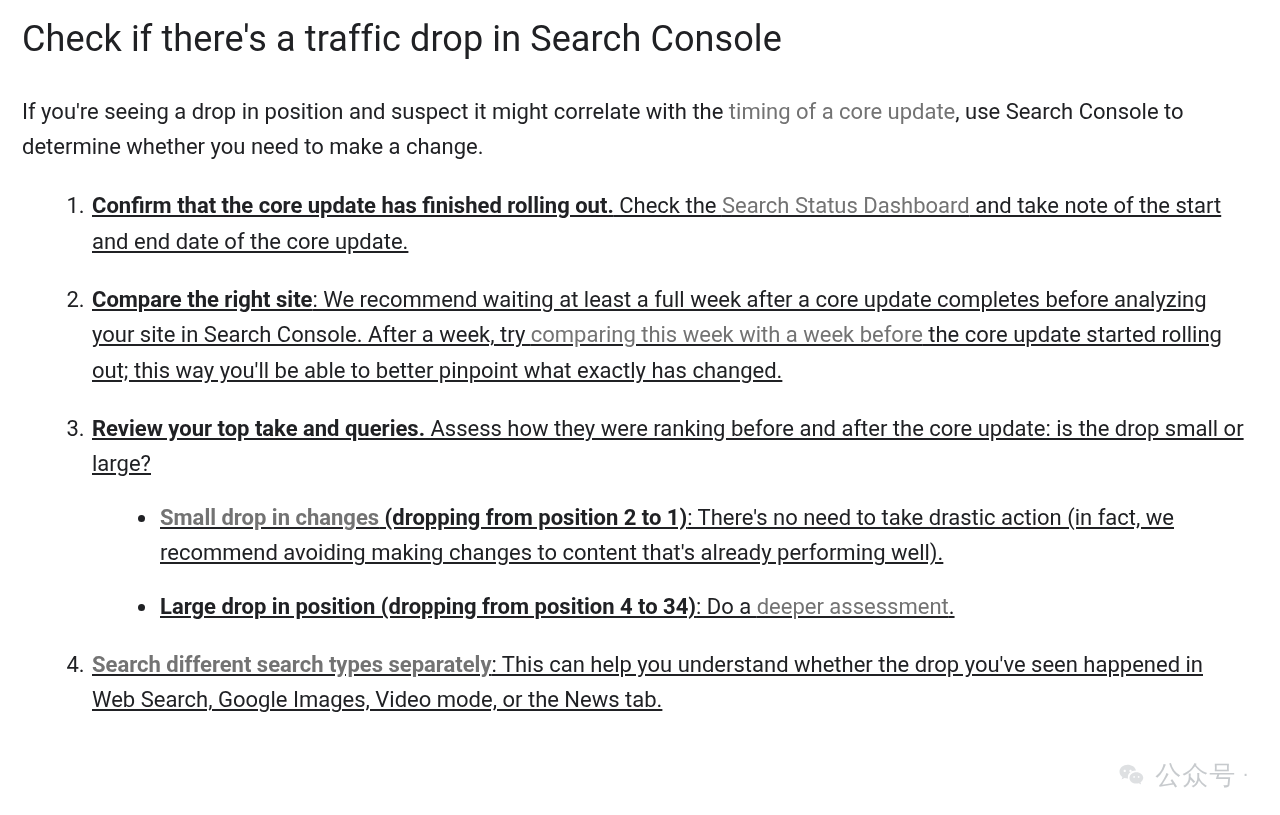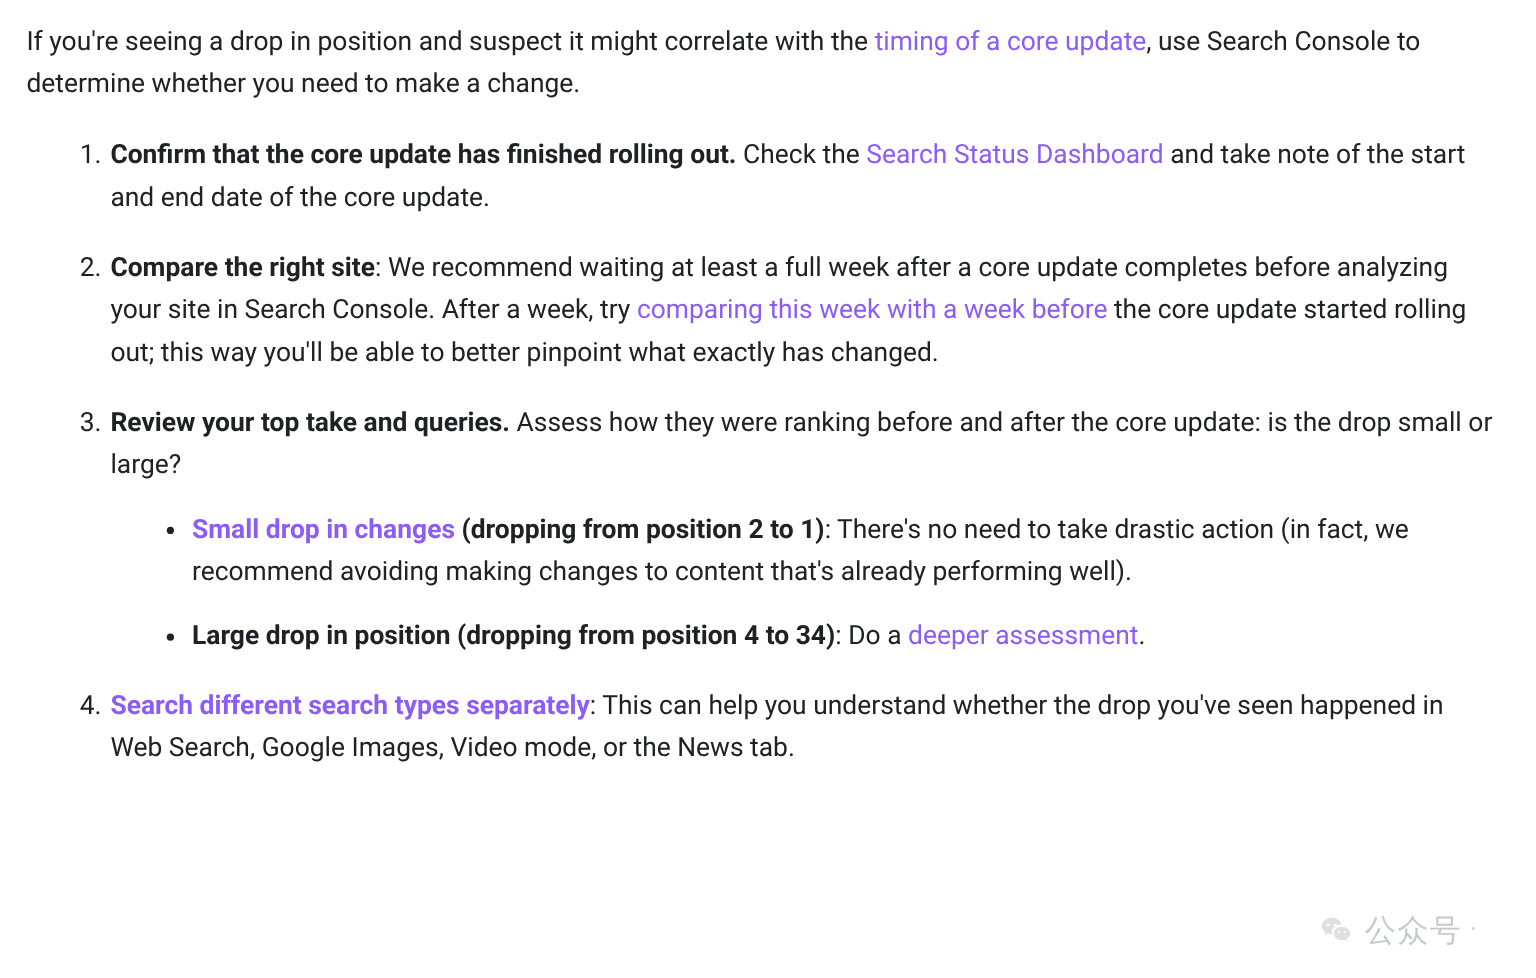--- a/index.html
+++ b/index.html
@@ -24,35 +24,36 @@
     color: #202124;
     margin: 0 0 34px 0;
   }
   p.intro {
     font-size: 22px;
     line-height: 1.6;
     margin: 0 0 24px 0;
     color: #202124;
   }
   a.link {
-    color: #8b5cf6;
+    color: #737373;
     text-decoration: none;
   }
   ol.steps {
     list-style: decimal;
     margin: 0;
     padding-left: 68px;
     padding-right: 10px;
     font-size: 22px;
     line-height: 1.62;
     color: #202124;
   }
   ol.steps > li {
     margin-bottom: 22px;
     padding-left: 2px;
+    text-decoration: underline;
   }
   ol.steps > li > span.lead {
     font-weight: 700;
   }
   ul.sub {
     list-style: disc;
     margin: 18px 0 0 0;
     padding-left: 66px;
     font-size: 22px;
     line-height: 1.62;
@@ -64,21 +65,21 @@
   .sublead {
     font-weight: 700;
   }
   .sublead a.link {
     font-weight: 700;
   }
 
   
   .watermark {
     position: absolute;
-    right: 42px;
+    right: 24px;
     bottom: 22px;
     display: flex;
     align-items: center;
     font-size: 26px;
     color: #9aa0a6;
     opacity: 0.55;
     user-select: none;
     pointer-events: none;
     font-family: "PingFang SC", "Microsoft YaHei", Arial, sans-serif;
     letter-spacing: 1px;
@@ -95,20 +96,21 @@
     font-size: 20px;
     position: relative;
     top: -2px;
   }
 </style>
 </head>
 <body>
 
 <div class="page">
 
+  <h2 class="title">Check if there's a traffic drop in Search Console</h2>
 
   <p class="intro">
     <span>If you're seeing a drop in position and suspect it might correlate with the </span><a href="#" class="link">timing of a core update</a><span>, use Search Console to determine whether you need to make a change.</span>
   </p>
 
   <ol class="steps">
 
     <li>
       <span class="lead">Confirm that the core update has finished rolling out.</span><span> Check the </span><a href="#" class="link">Search Status Dashboard</a><span> and take note of the start and end date of the core update.</span>
     </li>

